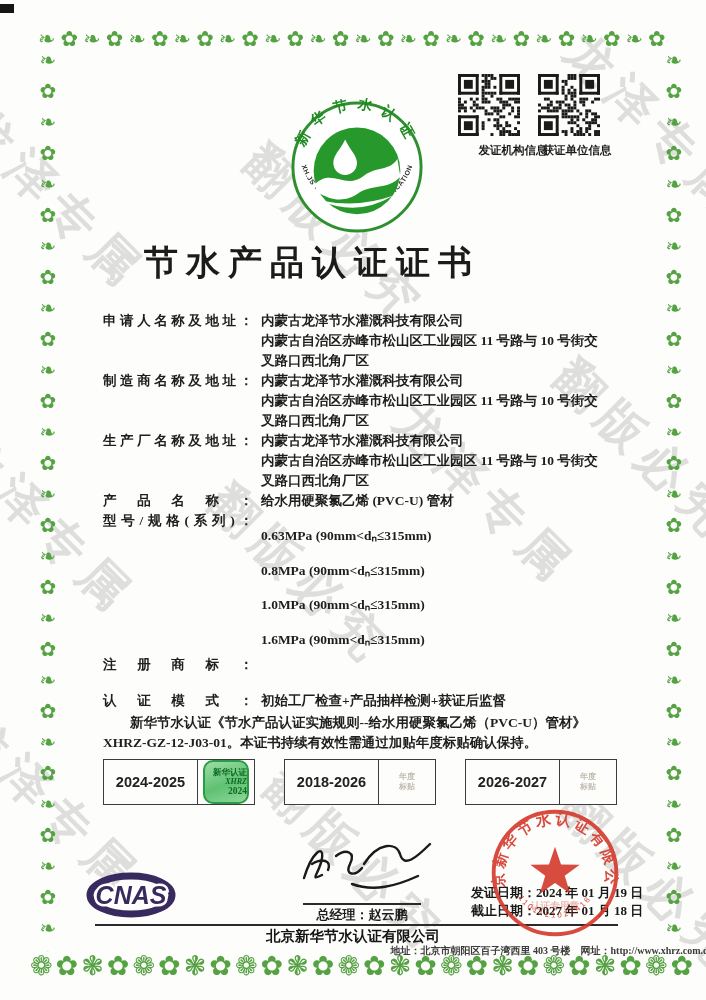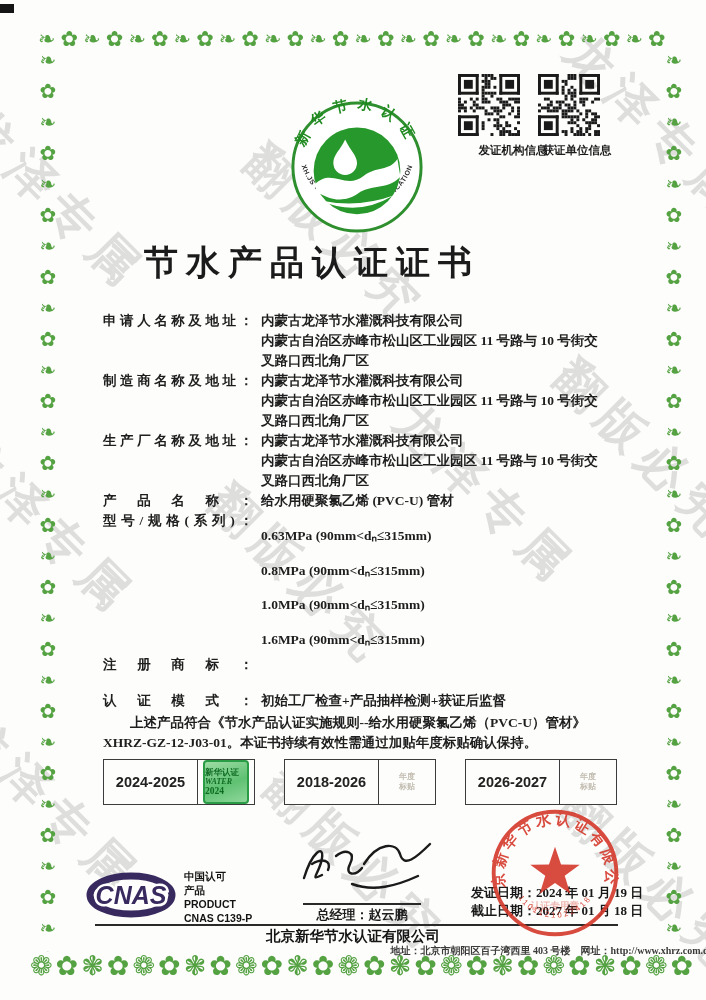--- a/index.html
+++ b/index.html
@@ -36,23 +36,23 @@
   .mt6{margin-top:6px;} .mt16{margin-top:16px;}
   .para{margin-top:2px;font-size:13.5px;font-weight:bold;line-height:19.5px;}
   .para .l1{text-indent:2em;}
 
   
   .stable{margin-top:7px;display:flex;justify-content:space-between;}
   .sbox{width:150px;height:44px;border:1.5px solid #3c3c3c;display:flex;background:#fdfdfb;}
   .ycell{flex:1;display:flex;align-items:center;justify-content:center;font-family:"Liberation Sans",sans-serif;
          font-size:14.5px;font-weight:bold;color:#222;}
   .scell{width:56px;flex:none;border-left:1.5px solid #3c3c3c;display:flex;align-items:center;justify-content:center;}
-  .sticker{width:42px;height:40px;border:2px solid #2a9c45;border-radius:4px;
+  .sticker{width:42px;height:40px;border:2px solid #2a9c45;border-radius:10px;
            background:linear-gradient(160deg,#9edca6,#5fc172 55%,#8fd79b);
-           display:flex;flex-direction:column;align-items:flex-start;justify-content:center;color:#0e6b22;}
+           display:flex;flex-direction:column;align-items:flex-end;justify-content:center;color:#0e6b22;}
   .sticker .s1{font-size:8.5px;font-weight:bold;line-height:10px;}
   .sticker .s2{font-size:8px;font-style:italic;font-weight:bold;line-height:9px;}
   .sticker .s3{font-size:9.5px;font-weight:bold;line-height:11px;}
   .ph{font-size:8px;color:#c2bcb0;text-align:left;line-height:10px;font-weight:bold;}
 
   
   .cnas-logo{position:absolute;left:86px;top:872px;z-index:4;}
   .cnas-text{position:absolute;left:184px;top:869px;z-index:4;font-family:"Liberation Sans",sans-serif;
              font-size:10.5px;font-weight:bold;color:#141414;line-height:14px;}
   .sig{position:absolute;left:292px;top:830px;z-index:5;}
@@ -423,31 +423,31 @@
       <span class="lbl">注册商标：</span>
         <span class="gap"></span>
       <div class="val"></div>
     </div>
     <div class="row mt16">
       <span class="lbl">认证模式：</span>
         <span class="gap"></span>
       <div class="val">初始工厂检查+产品抽样检测+获证后监督</div>
     </div>
     <div class="para">
-      <div class="l1">上述产品符合《节水产品认证实施规则--给水用硬聚氯乙烯（PVC-U）管材》</div>
+      <div class="l1">新华节水认证《节水产品认证实施规则--给水用硬聚氯乙烯（PVC-U）管材》</div>
       <div class="l2">XHRZ-GZ-12-J03-01。本证书持续有效性需通过加贴年度标贴确认保持。</div>
     </div>
 
     <div class="stable">
       <div class="sbox">
         <div class="ycell">2024-2025</div>
         <div class="scell">
           <div class="sticker">
             <div class="s1">新华认证</div>
-            <div class="s2">WATER</div>
+            <div class="s2">XHRZ</div>
             <div class="s3">2024</div>
           </div>
         </div>
       </div>
       <div class="sbox">
         <div class="ycell">2018-2026</div>
         <div class="scell">
           <div class="ph">
             <div>年度</div>
             <div>标贴</div>
@@ -464,26 +464,20 @@
         </div>
       </div>
     </div>
   </div>
 
   <div class="cnas-logo">
     <svg width="92" height="48" viewBox="0 0 92 48">
       <ellipse cx="45" cy="23" rx="41" ry="19" fill="none" stroke="#382a5e" stroke-width="7"></ellipse>
       <text x="45" y="32" text-anchor="middle" font-family="Liberation Sans,sans-serif" font-style="italic" font-weight="bold" font-size="25" fill="#382a5e" stroke="#ffffff" stroke-width="5" paint-order="stroke">CNAS</text>
     </svg>
-  </div>
-  <div class="cnas-text">
-    <div>中国认可</div>
-    <div>产品</div>
-    <div>PRODUCT</div>
-    <div>CNAS C139-P</div>
   </div>
 
   <div class="sig">
     <svg width="145" height="72" viewBox="0 0 145 72">
       <g fill="none" stroke="#1a1a1a" stroke-width="2.4" stroke-linecap="round">
         <path d="M12,48 C20,22 32,14 30,28 C28,43 16,52 30,45"></path>
         <path d="M20,34 C30,28 40,30 36,40"></path>
         <path d="M44,26 C54,18 64,22 58,34 C52,46 64,46 70,38"></path>
         <path d="M72,34 C86,12 104,12 108,24 C112,38 124,28 138,14"></path>
         <path d="M60,54 C82,62 104,56 126,46"></path>

